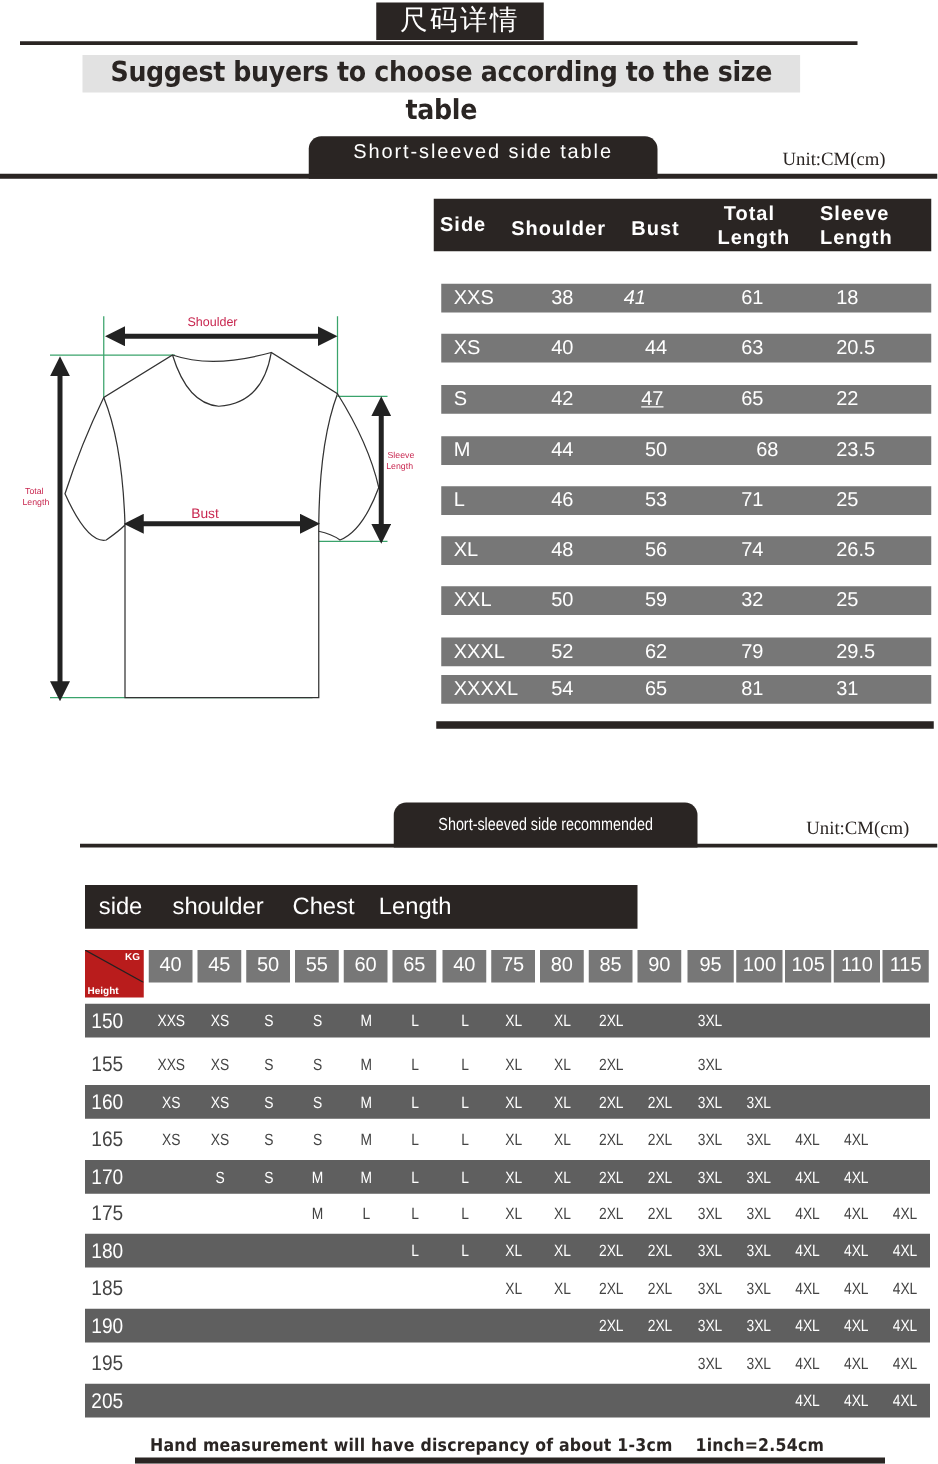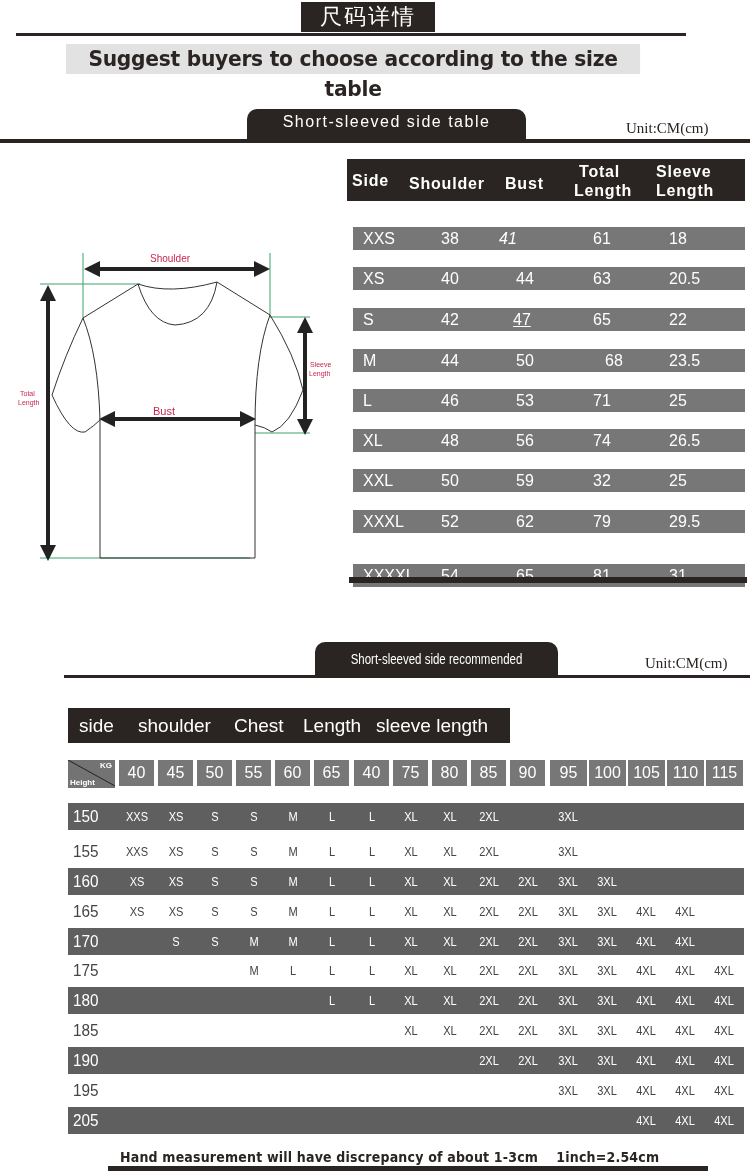--- a/index.html
+++ b/index.html
@@ -24,21 +24,21 @@
 
   .tab2 { left: 315px; top: 642px; width: 243px; height: 36px; background: #2a2523; color: #fff; border-radius: 10px 10px 0 0; font-size: 14px; line-height: 34px; text-align: center; transform-origin: center; }
   .tab2 span { display: inline-block; transform: scaleX(0.82); }
   .rule2 { left: 64px; top: 675px; width: 686px; height: 3px; background: #2a2523; }
   .unit2 { left: 645px; top: 655px; font-family: "Liberation Serif", serif; font-size: 15px; color: #2a2523; }
 
   .t2-head { left: 68px; top: 708px; width: 442px; height: 35px; background: #2a2523; color: #fff; font-size: 19px; line-height: 35px; }
   .t2-head span { position: absolute; top: 0; }
 
   .kg-cell { top: 760px; height: 26px; background: #777777; color: #fff; font-size: 16px; text-align: center; line-height: 26px; }
-  .kg-corner { left: 68px; top: 760px; width: 47px; height: 28px; background: #737373; color: #fff; overflow: hidden; }
+  .kg-corner { left: 68px; top: 760px; width: 47px; height: 38px; background: #b91c1c; color: #fff; overflow: hidden; }
   .kg-corner .kg { position: absolute; right: 3px; top: 1px; font-size: 8px; font-weight: bold; }
   .kg-corner .ht { position: absolute; left: 2px; bottom: 1px; font-size: 8px; font-weight: bold; }
   .kg-corner svg { position: absolute; left: 0; top: 0; }
 
   .t2-row { left: 68px; width: 676px; height: 27px; font-size: 13px; }
   .t2-row.dark { background: #5f5f5f; color: #fff; }
   .t2-row.light { background: #ffffff; color: #444; }
   .t2-row .h { position: absolute; left: 5px; top: 0; line-height: 27px; font-size: 17px; transform: scaleX(0.9); transform-origin: left; }
   .t2-row .c { position: absolute; top: 0; line-height: 27px; width: 40px; text-align: center; transform: scaleX(0.85); }
 
@@ -149,40 +149,39 @@
       <span style="left: 240px;">32</span>
       <span style="left: 316px;">25</span>
     </div>
     <div class="abs t1-row" style="top: 510px;">
       <span style="left: 10px;">XXXL</span>
       <span style="left: 88px;">52</span>
       <span style="left: 163px;">62</span>
       <span style="left: 240px;">79</span>
       <span style="left: 316px;">29.5</span>
     </div>
-    <div class="abs t1-row" style="top: 564px;">
+    <div class="abs t1-row" style="top: 540px;">
       <span style="left: 10px;">XXXXL</span>
       <span style="left: 88px;">54</span>
       <span style="left: 163px;">65</span>
       <span style="left: 240px;">81</span>
       <span style="left: 316px;">31</span>
     </div>
   </div>
 <div class="abs t1-bottom"></div>
 
 <div class="abs tab2"><span>Short-sleeved side recommended table</span></div>
 <div class="abs rule2"></div>
 <div class="abs unit2">Unit:CM(cm)</div>
 
 <div class="abs t2-head">
   <span style="left:11px;">side</span>
   <span style="left:70px;">shoulder</span>
   <span style="left:166px;">Chest</span>
   <span style="left:235px;">Length</span>
-  <span style="left:308px;">sleeve length</span>
 </div>
 
 <div class="abs kg-corner">
   <svg width="47" height="26">
       <line x1="0" y1="0" x2="47" y2="26" stroke="#222" stroke-width="1"></line>
     </svg>
   <span class="kg">KG</span>
   <span class="ht">Height</span>
 </div>
 <div id="kgcells">

